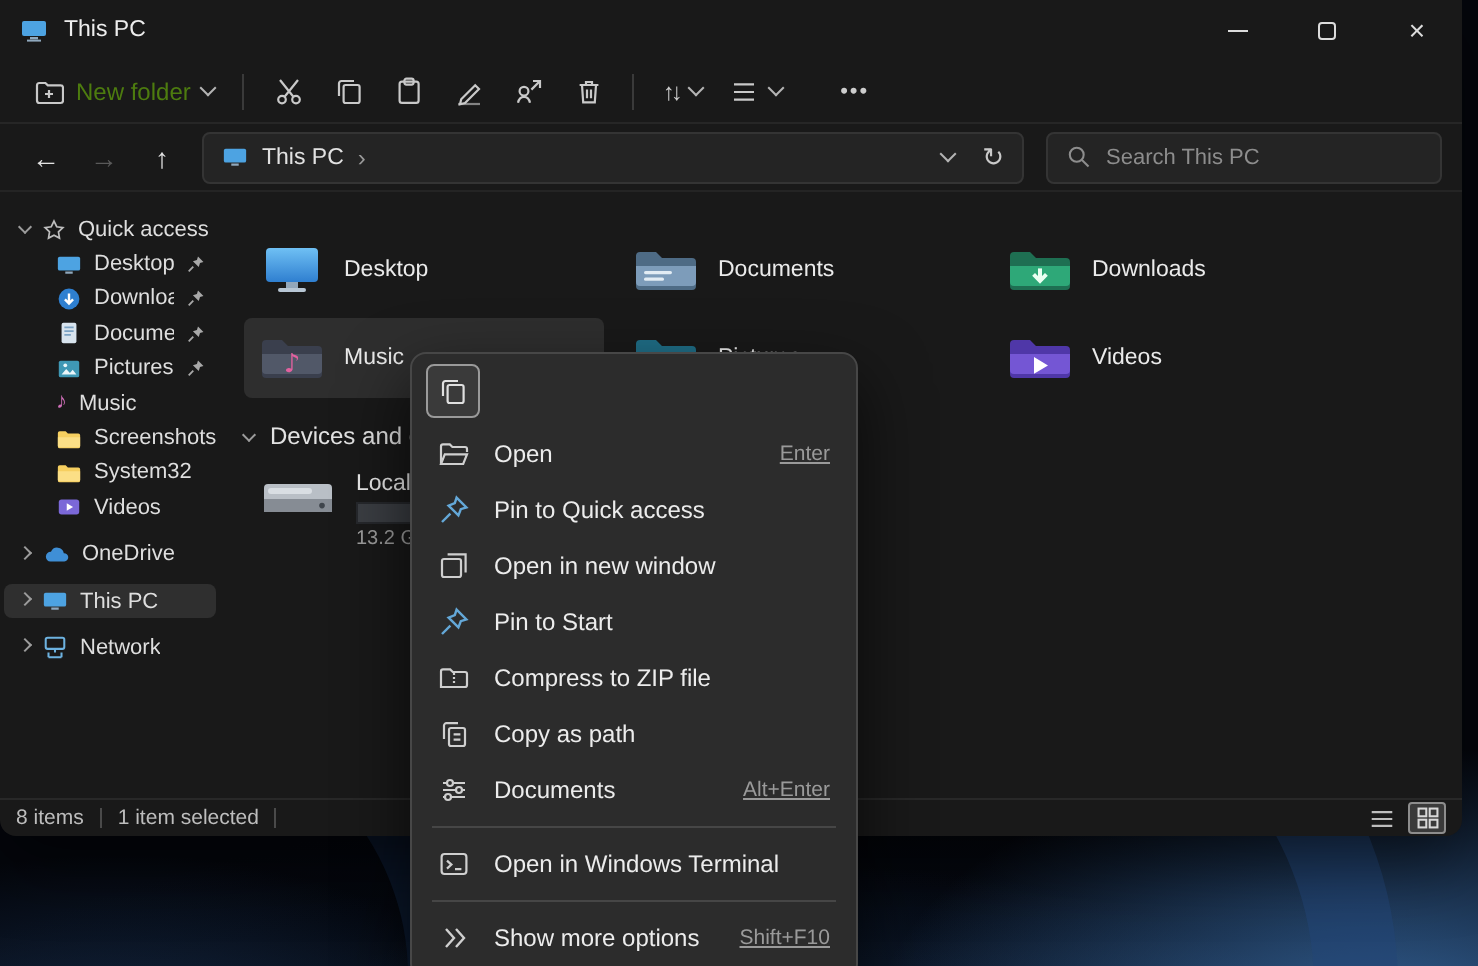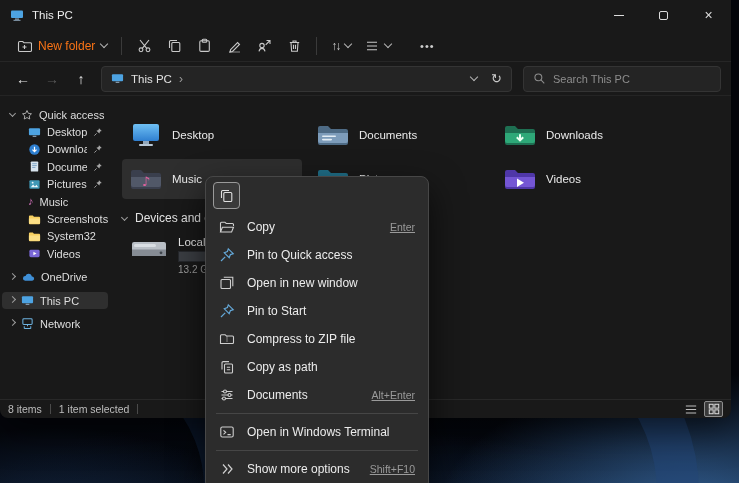--- a/index.html
+++ b/index.html
@@ -32,21 +32,21 @@
   .win-controls button { width:45px; height:100%; display:flex; align-items:center; justify-content:center;
                          color:#dcdcdc; font-size:14px; }
   .min-glyph { width:10px; height:1px; background:#dcdcdc; display:inline-block; }
   .max-glyph { width:9px; height:9px; border:1px solid #dcdcdc; border-radius:2px; display:inline-block; }
 
   .cmdbar { height:32px; flex:0 0 auto; display:flex; align-items:center; padding:0 10px;
             border-bottom:1px solid #262626; }
   .cbtn { display:flex; align-items:center; gap:6px; height:26px; padding:0 7px; border-radius:4px;
           color:#cdcdcd; }
   .cbtn.icon-only { width:30px; padding:0; justify-content:center; }
-  .newfolder-label { font-size:12px; color:#f97316; }
+  .newfolder-label { font-size:12px; color:#4d7c0f; }
   .vsep { width:1px; height:18px; background:#3a3a3a; margin:0 7px; flex:0 0 auto; }
   .chev { width:6px; height:6px; border-right:1.3px solid #b4b4b4; border-bottom:1.3px solid #b4b4b4;
           display:inline-block; transform:rotate(45deg); margin-top:-3px; }
   .sort-glyph { font-size:12px; color:#cdcdcd; letter-spacing:-2px; }
   .more-glyph { font-size:11px; color:#cdcdcd; letter-spacing:1px; }
 
   .navbar { height:34px; flex:0 0 auto; display:flex; align-items:center; padding:0 10px; gap:3px;
             border-bottom:1px solid #242424; }
   .nav-btn { width:26px; height:26px; display:flex; align-items:center; justify-content:center;
              font-size:14px; color:#e2e2e2; border-radius:4px; }
@@ -508,21 +508,21 @@
     </button>
   </div>
 
   <div class="ctx-item">
     <span class="mi">
         <svg width="16" height="16" viewBox="0 0 16 16" fill="none" stroke="#cfcfcf" stroke-width="1.1">
           <path d="M1.5 13V4.2q0-1 1-1h3.4l1.3 1.3h6.3q1 0 1 1V7"></path>
           <path d="M1.5 13l1.9-4.8h11.1L12.6 13z"></path>
         </svg>
       </span>
-    <span>Copy</span>
+    <span>Open</span>
     <span class="ctx-short">Enter</span>
   </div>
   <div class="ctx-item">
     <span class="mi">
         <svg width="16" height="16" viewBox="0 0 16 16" fill="none" stroke="#64a8d8" stroke-width="1.2">
           <path d="M9.3 1.8l4.9 4.9-2.8.9-1.2 3.1-4.9-4.9 3.1-1.2z"></path>
           <path d="M6.2 9.8L2 14"></path>
         </svg>
       </span>
     <span>Pin to Quick access</span>

